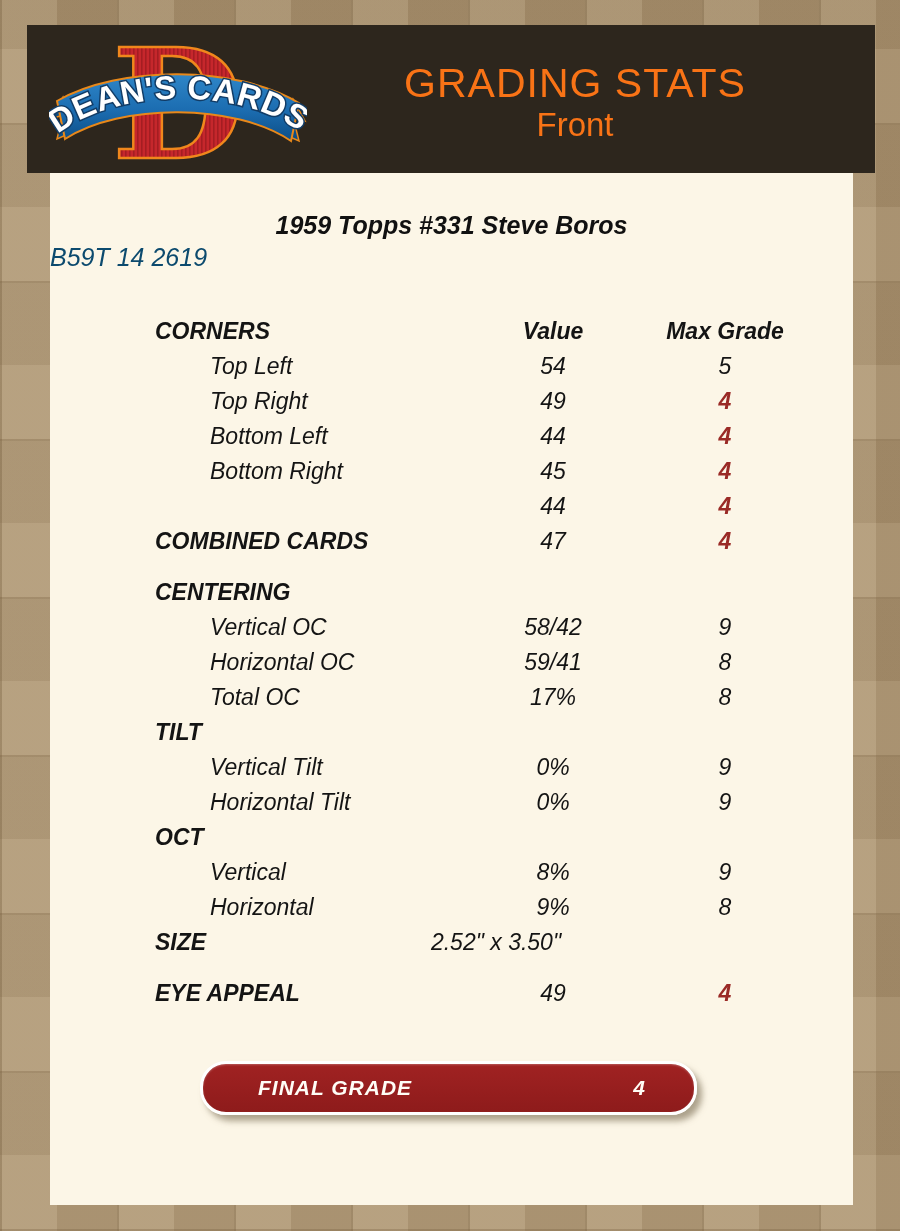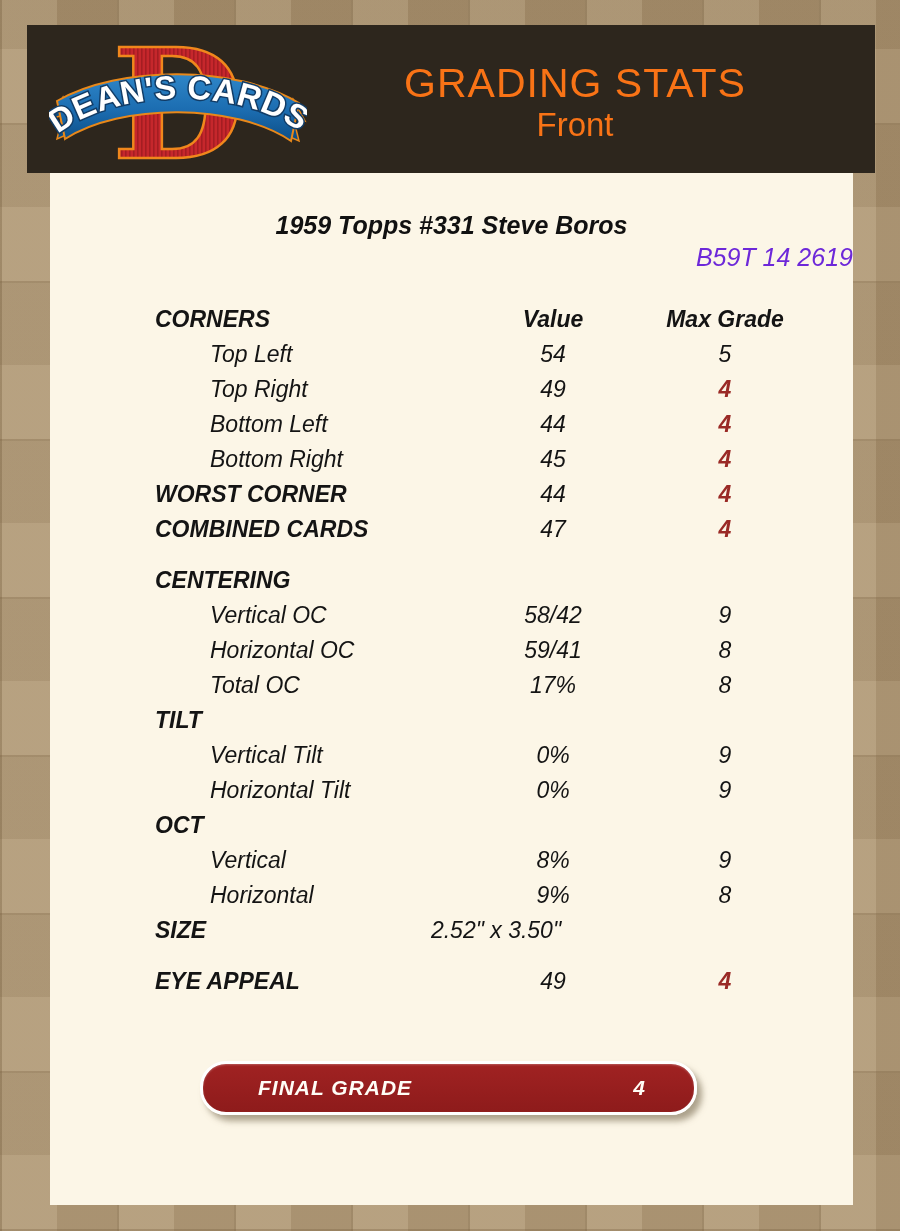--- a/index.html
+++ b/index.html
@@ -14,22 +14,22 @@
       repeating-linear-gradient(90deg, rgba(255,244,222,0.10) 0 57px, rgba(60,40,20,0.05) 57px 117px),
       repeating-linear-gradient(0deg, rgba(255,244,222,0.07) 0 76px, rgba(60,40,20,0.05) 76px 158px);
   }
   .header{position:absolute;left:27px;top:25px;width:848px;height:148px;background:#2d261d;}
   .logo{position:absolute;left:22px;top:2px;width:258px;height:144px;}
   .titles{position:absolute;left:250px;top:0;width:596px;height:148px;text-align:center;color:#f97316;}
   .title-main{margin-top:36px;font-size:41px;letter-spacing:1px;line-height:44px;}
   .title-sub{font-size:33px;line-height:40px;}
   .panel{position:absolute;left:50px;top:173px;width:803px;height:1032px;background:#fcf6e7;font-style:italic;}
   .card-title{margin:0;padding-top:37px;text-align:center;font-size:25px;font-weight:bold;color:#111;line-height:31px;}
-  .card-code{text-align:right;font-size:25px;color:#6d28d9;line-height:33px;}
-  .grades{position:absolute;left:0;top:129px;width:688px;text-align:center;}
+  .card-code{text-align:left;font-size:25px;color:#0c4a6e;line-height:33px;}
+  .grades{position:absolute;left:0;top:141px;width:688px;text-align:center;}
   .row{position:relative;height:35px;line-height:35px;font-size:23px;color:#141414;}
   .row.gap{margin-top:16px;}
   .lbl{position:absolute;left:105px;white-space:nowrap;}
   .lbl.ind{left:160px;}
   .b{font-weight:bold;}
   .val{position:absolute;left:503px;transform:translateX(-50%);white-space:nowrap;}
   .val.size{left:446px;}
   .grd{position:absolute;left:675px;transform:translateX(-50%);white-space:nowrap;}
   .grd.red{color:#9a2a26;font-weight:bold;}
   .final{position:absolute;left:150px;top:888px;width:497px;height:54px;box-sizing:border-box;
@@ -103,21 +103,20 @@
           <span class="lbl ind">Bottom Left</span>
           <span class="val">44</span>
           <span class="grd red">4</span>
         </div>
         <div class="row">
           <span class="lbl ind">Bottom Right</span>
           <span class="val">45</span>
           <span class="grd red">4</span>
         </div>
         <div class="row">
-          <span class="lbl b">WORST CORNER</span>
           <span class="val">44</span>
           <span class="grd red">4</span>
         </div>
         <div class="row">
           <span class="lbl b">COMBINED CARDS</span>
           <span class="val">47</span>
           <span class="grd red">4</span>
         </div>
         <div class="row gap">
           <span class="lbl b">CENTERING</span>

